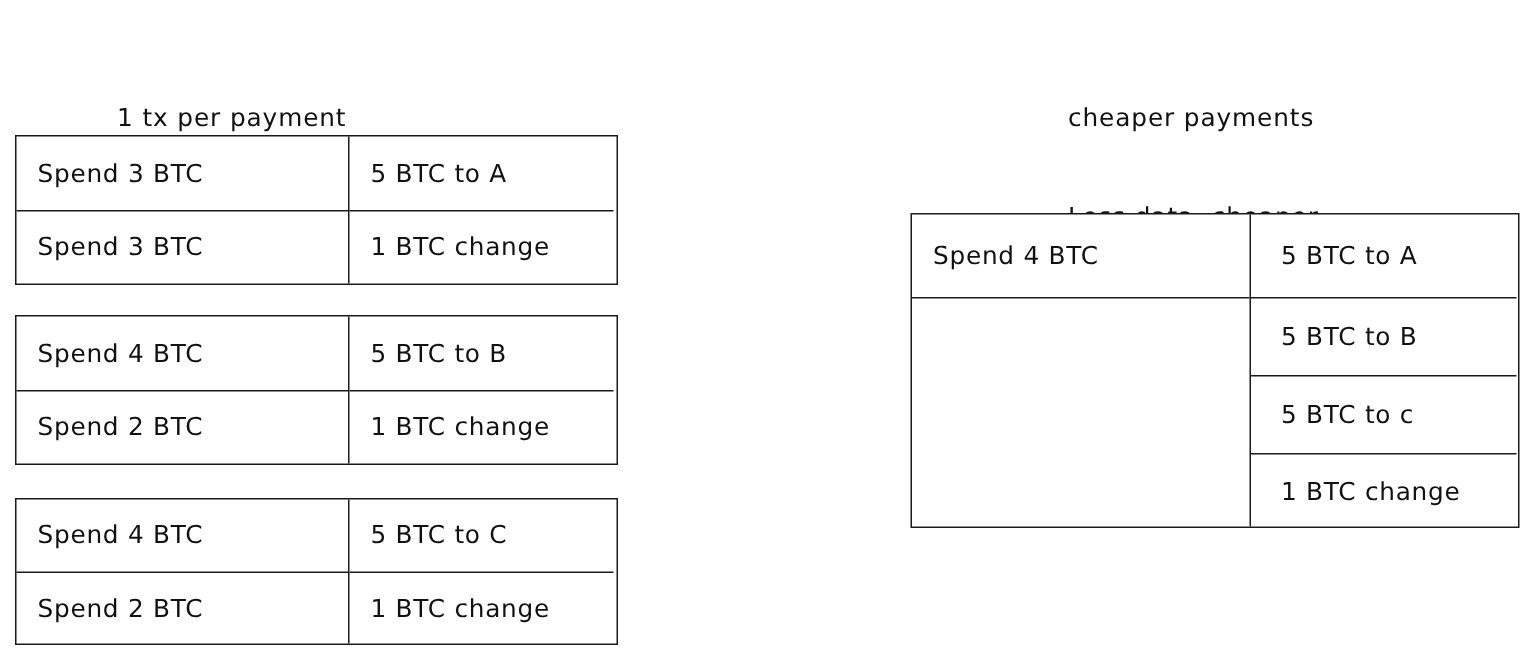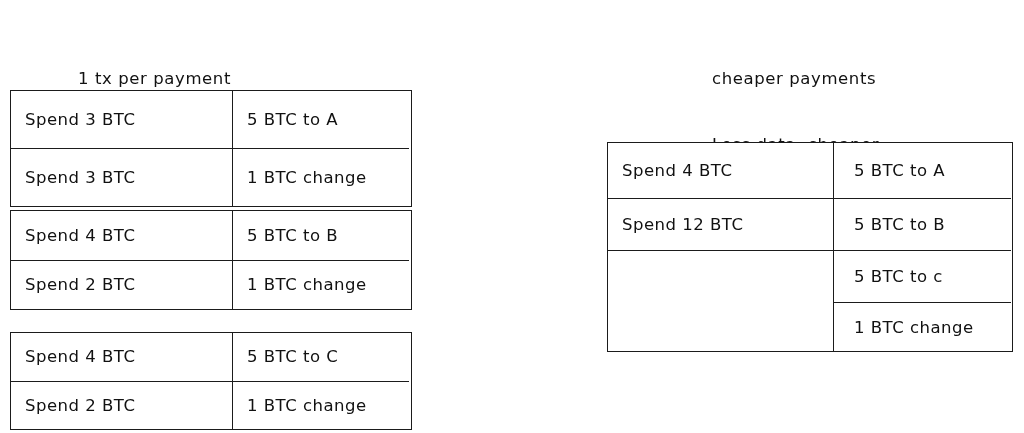--- a/index.html
+++ b/index.html
@@ -75,21 +75,21 @@
     flex: 1 1 0;
     min-height: 0;
   }
   .tx-cell + .tx-cell {
     border-top: 1.6px solid #1b1b1b;
   }
   .tx-cell.empty { color: transparent; }
   .tx-cell.pad-more { padding-left: 20px; }
 
   
-  #table-tx-1 { left: 10px;  top: 78px;  width: 402px; height: 117px; }
+  #table-tx-1 { left: 10px;  top: 78px;  width: 402px; height: 100px; }
   #table-tx-2 { left: 10px;  top: 198px; width: 402px; height: 100px; }
   #table-tx-3 { left: 10px;  top: 320px; width: 402px; height: 98px;  }
 
   #table-tx-1 .inputs,
   #table-tx-2 .inputs,
   #table-tx-3 .inputs { width: 222px; }
   #table-tx-1 .outputs,
   #table-tx-2 .outputs,
   #table-tx-3 .outputs { width: 176px; }
 
@@ -152,21 +152,20 @@
     </div>
     <div class="tx-col outputs">
       <div class="tx-cell">5 BTC to C</div>
       <div class="tx-cell">1 BTC change</div>
     </div>
   </div>
 
   <div class="tx-table" id="table-batched">
     <div class="tx-col inputs">
       <div class="tx-cell r1">Spend 4 BTC</div>
-      <div class="tx-cell r2">Spend 12 BTC</div>
       <div class="tx-cell filler empty"></div>
     </div>
     <div class="tx-col outputs">
       <div class="tx-cell o1 pad-more">5 BTC to A</div>
       <div class="tx-cell o2 pad-more">5 BTC to B</div>
       <div class="tx-cell o3 pad-more">5 BTC to c</div>
       <div class="tx-cell o4 pad-more">1 BTC change</div>
     </div>
   </div>
 

